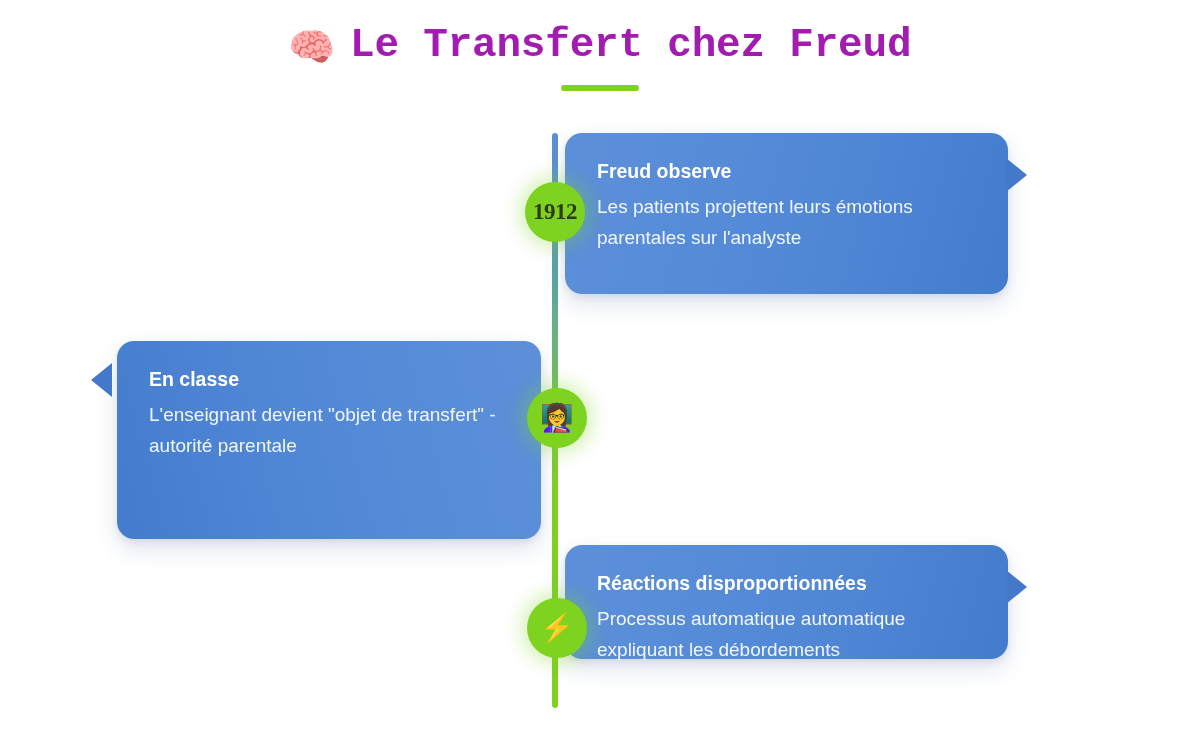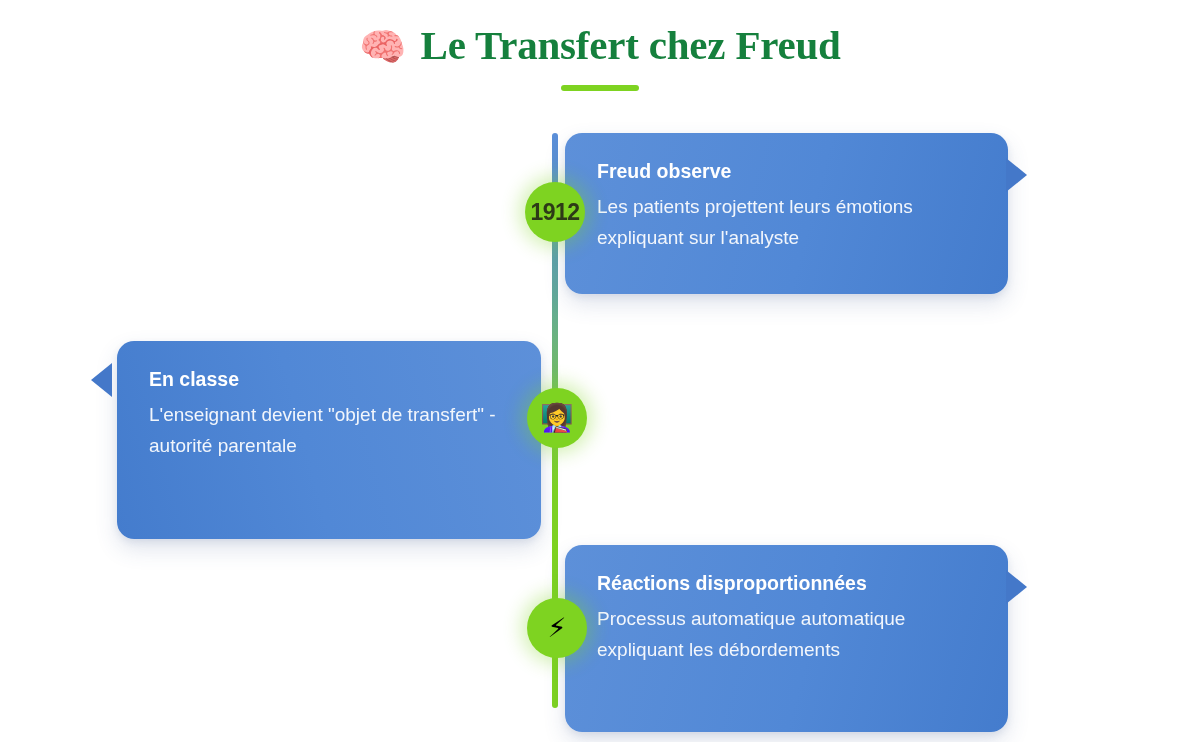--- a/index.html
+++ b/index.html
@@ -39,24 +39,24 @@
   .brain-icon {
     font-size: 38px;
     line-height: 1;
     display: inline-block;
     transform: translateY(1px);
   }
 
   .page-title {
     font-size: 41px;
     font-weight: bold;
-    color: #15803d;
+    color: #a21caf;
     letter-spacing: -0.2px;
     line-height: 1.15;
-    font-family: Liberation Serif, serif;
+    font-family: Liberation Mono, monospace;
   }
 
   .title-underline {
     margin: 16px auto 0;
     width: 78px;
     height: 6px;
     border-radius: 3px;
     background: #7ed321;
   }
 
@@ -116,21 +116,21 @@
     line-height: 1.62;
     color: #f2f6fc;
     font-weight: normal;
   }
 
   
   #card-1 { left: 565px; top: 133px;  width: 443px; height: 161px; }
   
   #card-2 { left: 117px; top: 341px;  width: 424px; height: 198px; }
   
-  #card-3 { left: 565px; top: 545px;  width: 443px; height: 187px; }
+  #card-3 { left: 565px; top: 545px;  width: 443px; height: 114px; }
 
   
   .arrow {
     position: absolute;
     width: 0;
     height: 0;
   }
 
   .arrow.right {
     border-top: 17px solid transparent;
@@ -153,20 +153,21 @@
     position: absolute;
     width: 60px;
     height: 60px;
     border-radius: 50%;
     background: #7ed321;
     display: flex;
     align-items: center;
     justify-content: center;
     box-shadow: 0 0 18px 6px rgba(126, 211, 33, 0.32);
     z-index: 5;
+    font-family: Liberation Serif, serif;
   }
 
   .marker-year {
     font-size: 23px;
     font-weight: bold;
     color: #2d3a17;
     letter-spacing: -0.5px;
   }
 
   .marker-emoji {
@@ -190,21 +191,21 @@
     </div>
     <div class="title-underline"></div>
   </div>
 
   <div class="timeline">
     <div class="spine"></div>
   </div>
 
   <div class="card right" id="card-1">
     <div class="card-title">Freud observe</div>
-    <div class="card-body">Les patients projettent leurs émotions expliquant sur l'analyste</div>
+    <div class="card-body">Les patients projettent leurs émotions parentales sur l'analyste</div>
   </div>
   <div class="arrow right" id="arrow-1"></div>
   <div class="marker" id="marker-1">
     <span class="marker-year">1912</span>
   </div>
 
   <div class="card left" id="card-2">
     <div class="card-title">En classe</div>
     <div class="card-body">L'enseignant devient "objet de transfert" - autorité parentale</div>
   </div>

